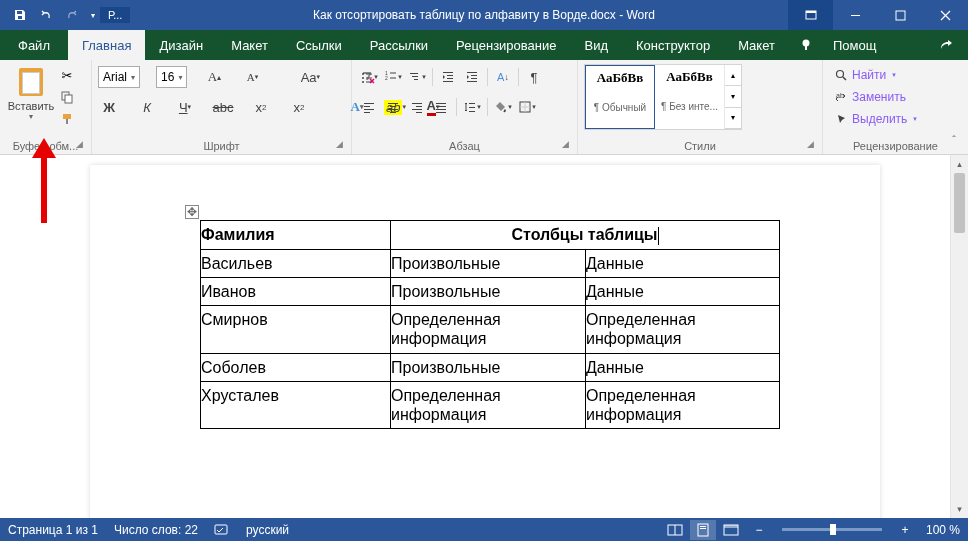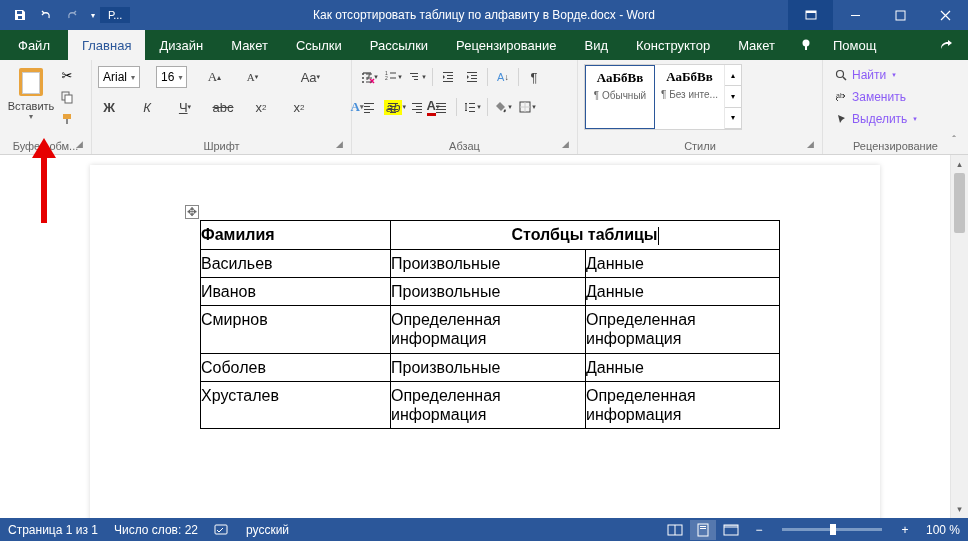--- a/index.html
+++ b/index.html
@@ -49,21 +49,21 @@
 .rb-sep { width: 1px; height: 18px; background: #d4d4d4; margin: 0 2px; }
 
 
 .para-row1, .para-row2 { display: flex; align-items: center; gap: 2px; height: 26px; }
 
 
 .styles-gallery { display: flex; gap: 0; border: 1px solid #d4d4d4; background: #fff; height: 66px; }
 .style-item { width: 70px; padding: 4px; border-right: 1px solid #e8e8e8; cursor: pointer; display: flex; flex-direction: column; align-items: center; }
 .style-item.active { border: 1px solid #2b579a; }
 .style-preview { font-family: 'Times New Roman', serif; font-size: 13px; font-weight: bold; }
-.style-name { font-size: 10px; color: #666; margin-top: 4px; white-space: nowrap; overflow: hidden; text-overflow: ellipsis; width: 100%; text-align: center; }
+.style-name { font-size: 10px; color: #666; margin-top: 16px; white-space: nowrap; overflow: hidden; text-overflow: ellipsis; width: 100%; text-align: center; }
 .style-nav { width: 16px; display: flex; flex-direction: column; }
 .style-nav-btn { flex: 1; border-bottom: 1px solid #d4d4d4; display: flex; align-items: center; justify-content: center; font-size: 8px; cursor: pointer; }
 
 
 .edit-col { display: flex; flex-direction: column; gap: 0; padding-top: 2px; }
 .edit-btn { height: 22px; display: flex; align-items: center; gap: 4px; padding: 0 6px; font-size: 12px; color: #8b5cf6; cursor: pointer; white-space: nowrap; }
 
 
 .collapse-btn { position: absolute; right: 4px; bottom: 4px; width: 20px; height: 20px; display: flex; align-items: center; justify-content: center; cursor: pointer; font-size: 11px; color: #666; }
 

